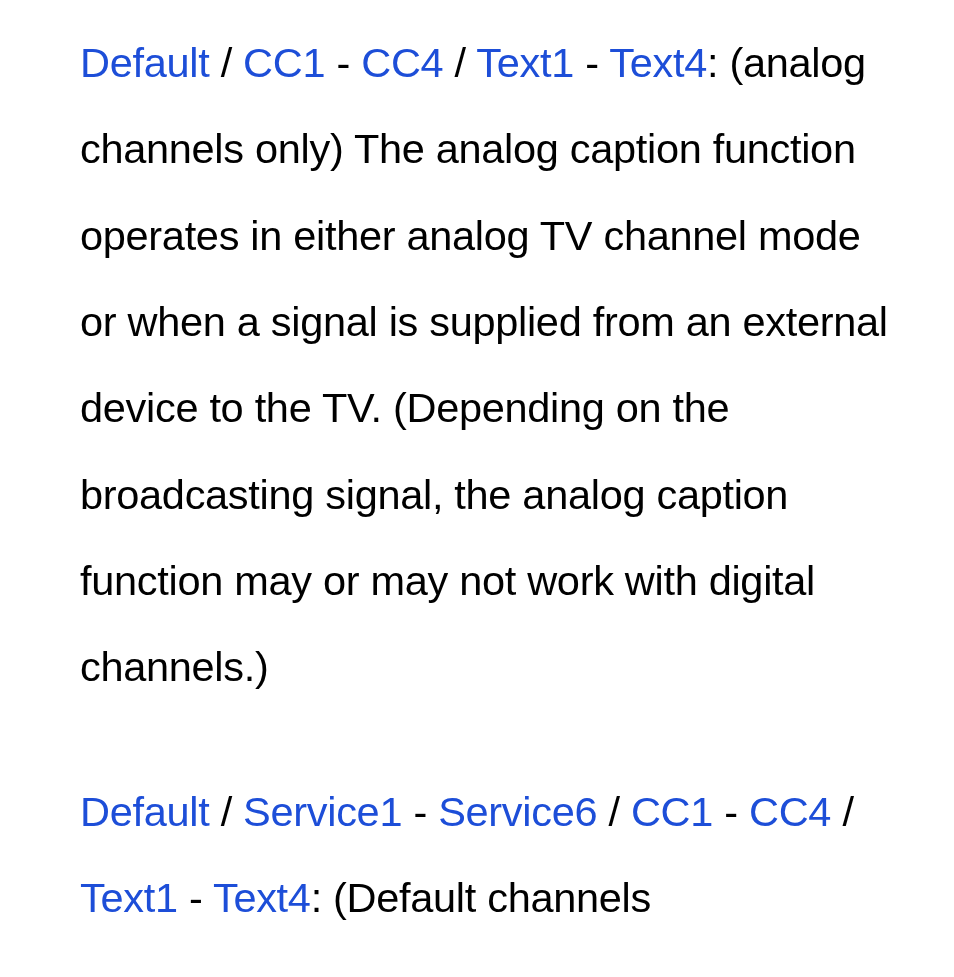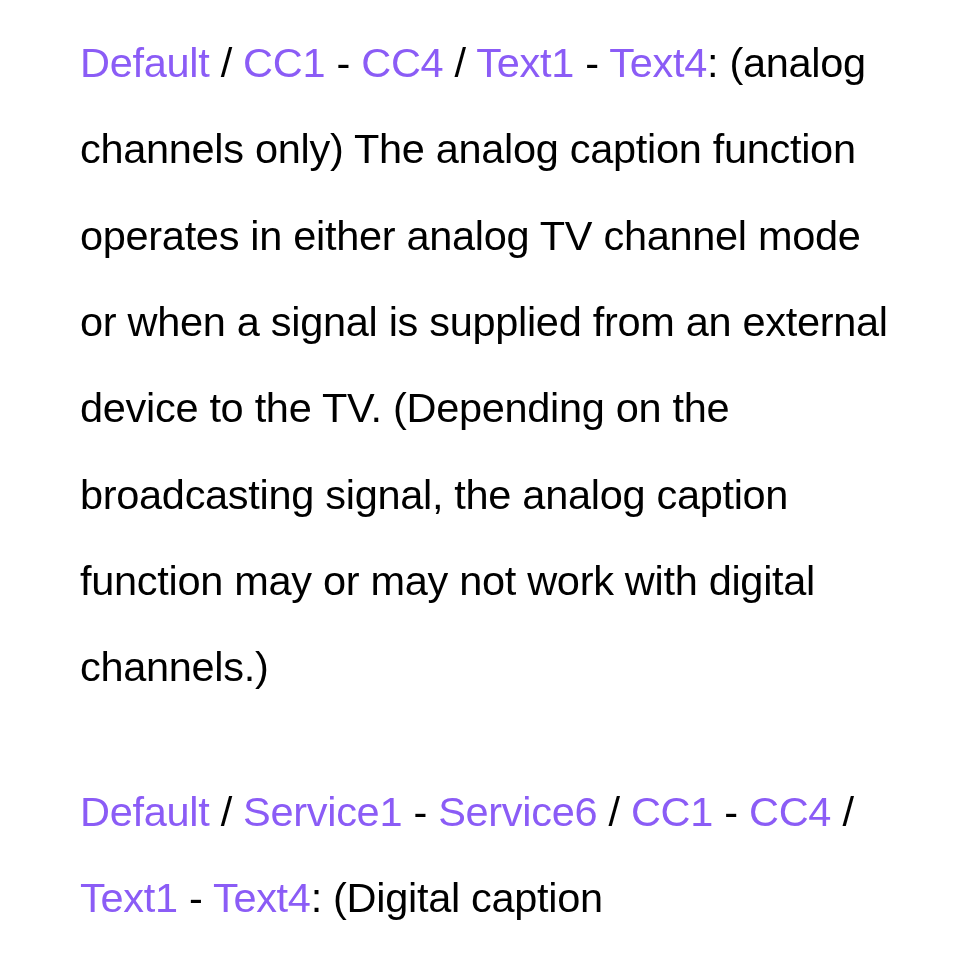--- a/index.html
+++ b/index.html
@@ -11,31 +11,31 @@
     width: 954px;
     box-sizing: border-box;
     padding: 20px 58px 0 80px;
     font-family: Arial, Helvetica, sans-serif;
     font-size: 41.5px;
     line-height: 2.08;
     color: #000000;
     letter-spacing: -0.3px;
   }
   .hl {
-    color: #8b5cf6;
+    color: #1d4ed8;
   }
   .para {
     margin-bottom: 58px;
   }
   .para:last-child {
     margin-bottom: 0;
   }
 </style>
 </head>
 <body>
 
 <div class="para">
   <span class="hl">Default</span><span> / </span><span class="hl">CC1</span><span> - </span><span class="hl">CC4</span><span> / </span><span class="hl">Text1</span><span> - </span><span class="hl">Text4</span><span>: (analog channels only) The analog caption function operates in either analog TV channel mode or when a signal is supplied from an external device to the TV. (Depending on the broadcasting signal, the analog caption function may or may not work with digital channels.)</span>
 </div>
 
 <div class="para">
-  <span class="hl">Default</span><span> / </span><span class="hl">Service1</span><span> - </span><span class="hl">Service6</span><span> / </span><span class="hl">CC1</span><span> - </span><span class="hl">CC4</span><span> / </span><span class="hl">Text1</span><span> - </span><span class="hl">Text4</span><span>: (Digital caption</span>
+  <span class="hl">Default</span><span> / </span><span class="hl">Service1</span><span> - </span><span class="hl">Service6</span><span> / </span><span class="hl">CC1</span><span> - </span><span class="hl">CC4</span><span> / </span><span class="hl">Text1</span><span> - </span><span class="hl">Text4</span><span>: (Default channels</span>
 </div>
 
 </body></html>

